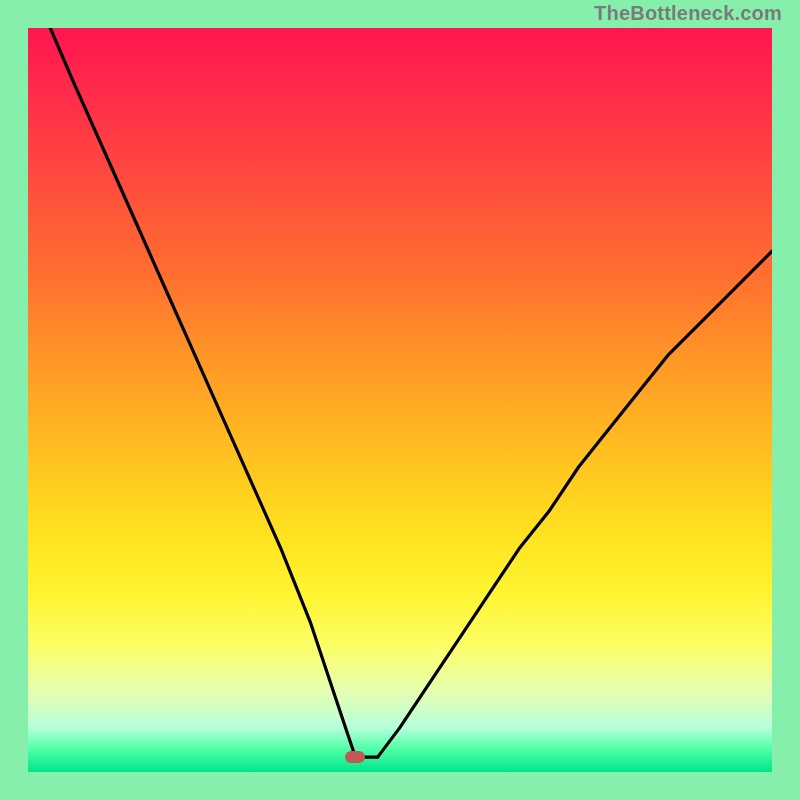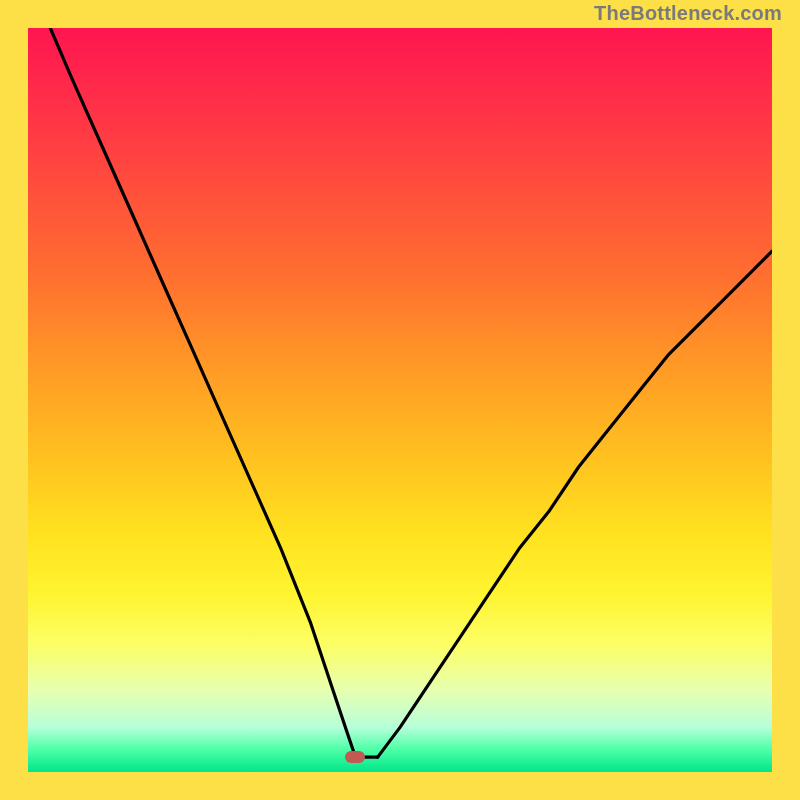--- a/index.html
+++ b/index.html
@@ -8,21 +8,21 @@
     width: 800px;
     height: 800px;
     background: #000;
     overflow: hidden;
     font-family: Arial, Helvetica, sans-serif;
   }
   .frame {
     position: relative;
     width: 800px;
     height: 800px;
-    background: #fde047;
+    background: #86efac;
   }
   .watermark {
     position: absolute;
     top: 2px;
     right: 18px;
     color: #7a7a7a;
     font-size: 20px;
     font-weight: 600;
     letter-spacing: 0.2px;
     user-select: none;

